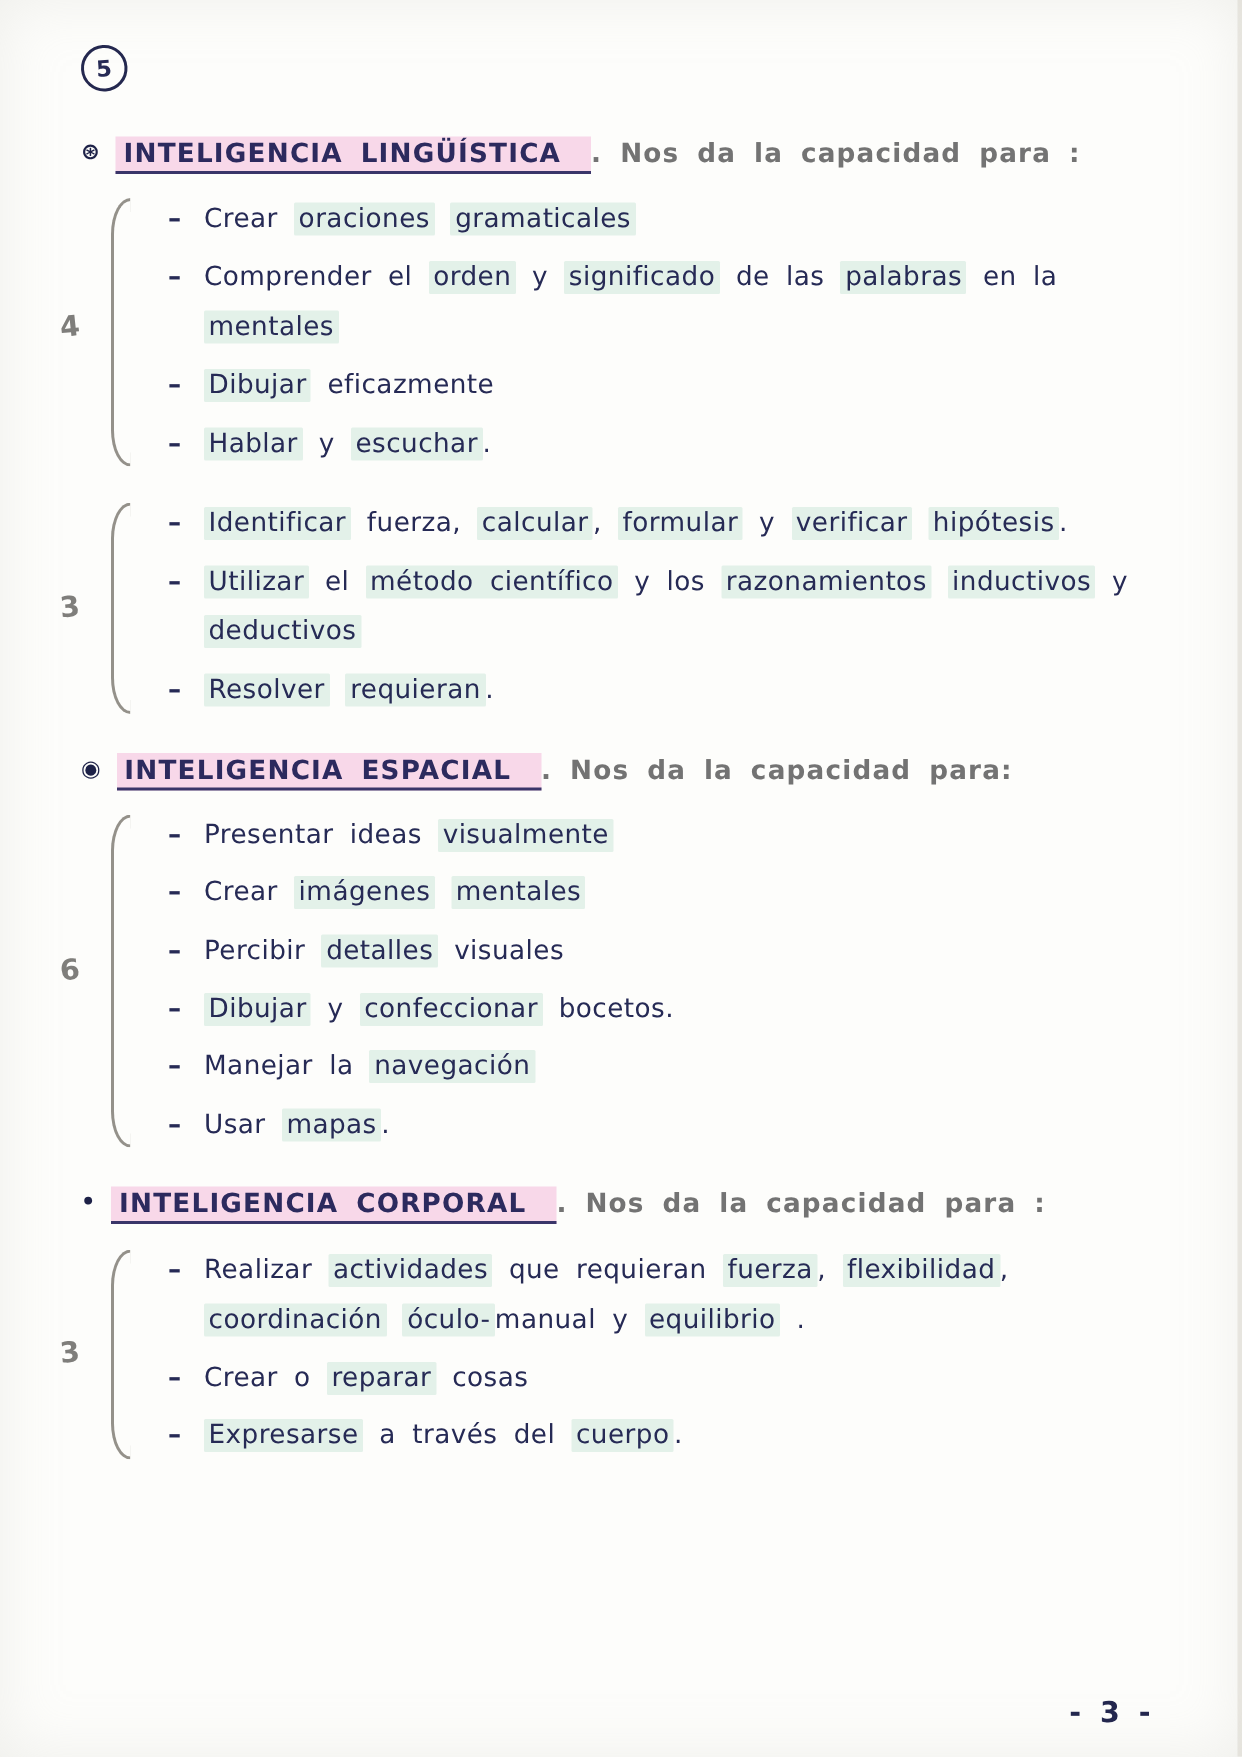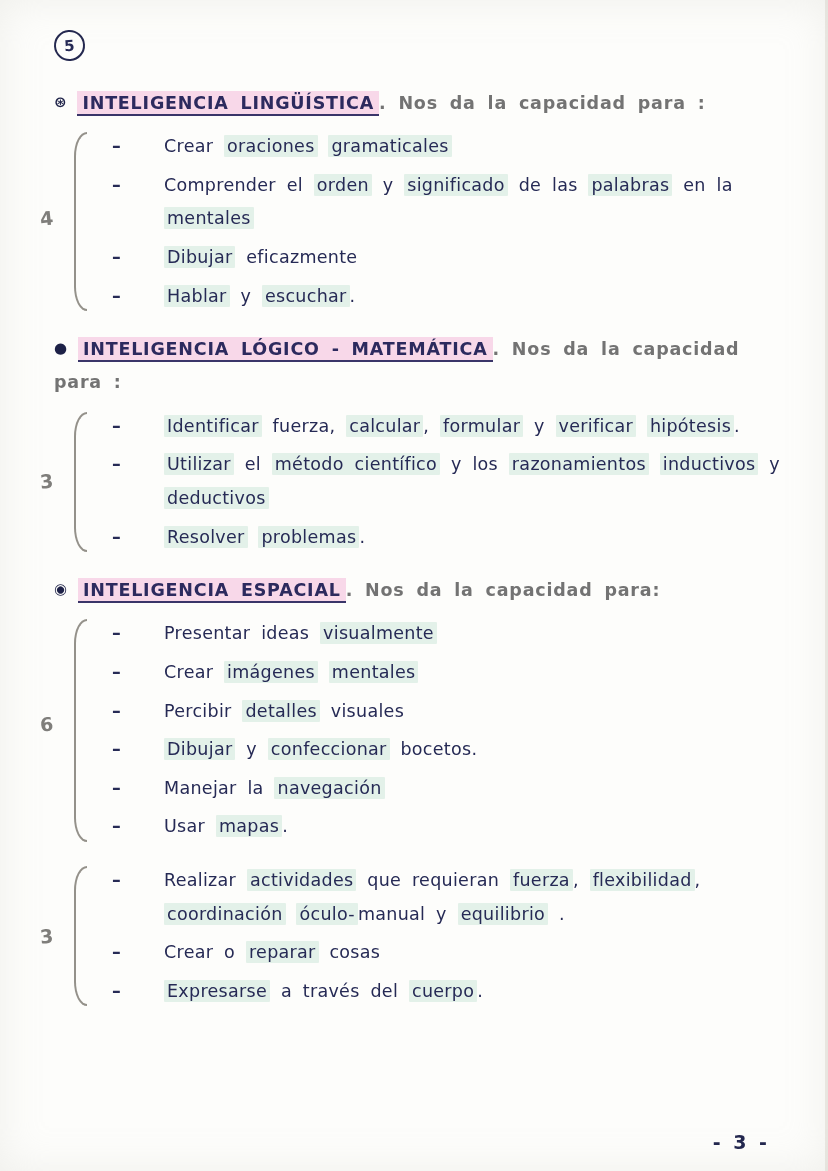--- a/index.html
+++ b/index.html
@@ -32,42 +32,42 @@
     line-height:1.9;margin-bottom:10px;color:#2c2a5e;
     padding-right:10px;
   }
   .bullet{
     display:inline-block;margin-right:10px;color:#1d2147;
     font-size:15px;transform:translateY(-2px);
   }
   .hl-pink{
     background:#f8d8e9;
     border-bottom:2.5px solid #3a3569;
-    padding:2px 5px 1px 5px;
+    padding:2px 20px 1px 5px;
   }
   .head-suffix{font-weight:600;color:#737373;}
   .sec-body{position:relative;margin-left:28px;}
   .bracket{
     position:absolute;left:-8px;top:2px;bottom:2px;width:11px;
     border:2px solid #94918a;border-right:none;
     border-radius:14px 0 0 14px / 26px 0 0 26px;
   }
   .count{
     position:absolute;left:-42px;top:42%;
     color:#7f7e7b;font-size:19px;font-weight:600;
     transform:rotate(-6deg);
   }
   ul.items{list-style:none;margin:0;padding:0 0 0 30px;}
   ul.items li{
     display:flex;
     font-size:17.5px;line-height:1.92;letter-spacing:.3px;word-spacing:5px;
     margin-bottom:5px;font-weight:500;
   }
   .dash{flex:0 0 24px;font-weight:700;}
-  .itext{flex:1;padding-right:4px;margin-left:28px;}
+  .itext{flex:1;padding-right:4px;}
   .hl-green{background:#e3f1e9;padding:1px 3px;border-radius:1px;}
   .page-num{
     position:absolute;right:58px;bottom:18px;
     font-size:19px;font-weight:700;letter-spacing:3px;color:#23274e;
   }
 </style>
 </head>
 <body>
 
 <div class="title-row">
@@ -94,36 +94,35 @@
             <span class="itext"><span class="hl-green">Dibujar</span><span> eficazmente</span></span>
           </li>
           <li>
             <span class="dash">–</span>
             <span class="itext"><span class="hl-green">Hablar</span><span> y </span><span class="hl-green">escuchar</span><span>.</span></span>
           </li>
         </ul>
       </div>
     </section>
     <section>
-      <div class="head-line"><span class="bullet">●</span><span class="hl-pink">INTELIGENCIA LÓGICO - MATEMÁTICA</span><span class="head-suffix">. Nos da la capacidad para :</span></div>
       <div class="sec-body">
         <span class="count">3</span>
         <div class="bracket"></div>
         <ul class="items">
           <li>
             <span class="dash">–</span>
             <span class="itext"><span class="hl-green">Identificar</span><span> fuerza, </span><span class="hl-green">calcular</span><span>, </span><span class="hl-green">formular</span><span> y </span><span class="hl-green">verificar</span><span> </span><span class="hl-green">hipótesis</span><span>.</span></span>
           </li>
           <li>
             <span class="dash">–</span>
             <span class="itext"><span class="hl-green">Utilizar</span><span> el </span><span class="hl-green">método científico</span><span> y los </span><span class="hl-green">razonamientos</span><span> </span><span class="hl-green">inductivos</span><span> y </span><span class="hl-green">deductivos</span></span>
           </li>
           <li>
             <span class="dash">–</span>
-            <span class="itext"><span class="hl-green">Resolver</span><span> </span><span class="hl-green">problemas</span><span>.</span></span>
+            <span class="itext"><span class="hl-green">Resolver</span><span> </span><span class="hl-green">requieran</span><span>.</span></span>
           </li>
         </ul>
       </div>
     </section>
     <section>
       <div class="head-line"><span class="bullet">◉</span><span class="hl-pink">INTELIGENCIA ESPACIAL</span><span class="head-suffix">. Nos da la capacidad para:</span></div>
       <div class="sec-body">
         <span class="count">6</span>
         <div class="bracket"></div>
         <ul class="items">
@@ -148,20 +147,21 @@
             <span class="itext"><span>Manejar la </span><span class="hl-green">navegación</span></span>
           </li>
           <li>
             <span class="dash">–</span>
             <span class="itext"><span>Usar </span><span class="hl-green">mapas</span><span>.</span></span>
           </li>
         </ul>
       </div>
     </section>
     <section>
+      <div class="head-line"><span class="bullet">•</span><span class="hl-pink">INTELIGENCIA CORPORAL</span><span class="head-suffix">. Nos da la capacidad para :</span></div>
       <div class="sec-body">
         <span class="count">3</span>
         <div class="bracket"></div>
         <ul class="items">
           <li>
             <span class="dash">–</span>
             <span class="itext"><span>Realizar </span><span class="hl-green">actividades</span><span> que requieran </span><span class="hl-green">fuerza</span><span>, </span><span class="hl-green">flexibilidad</span><span>, </span><span class="hl-green">coordinación</span><span> </span><span class="hl-green">óculo-</span><span>manual y </span><span class="hl-green">equilibrio</span><span> .</span></span>
           </li>
           <li>
             <span class="dash">–</span>

